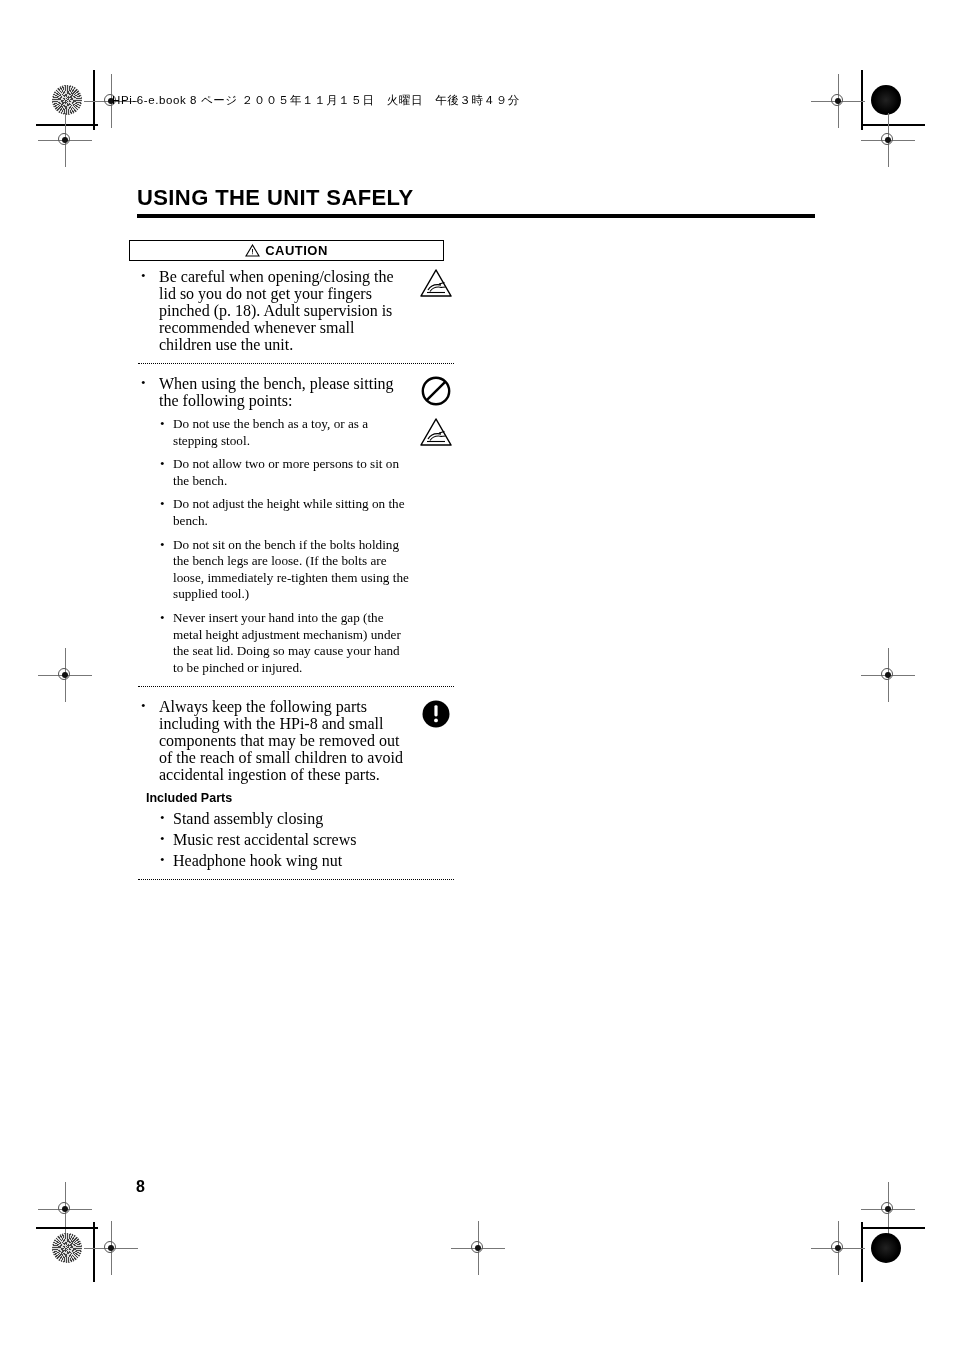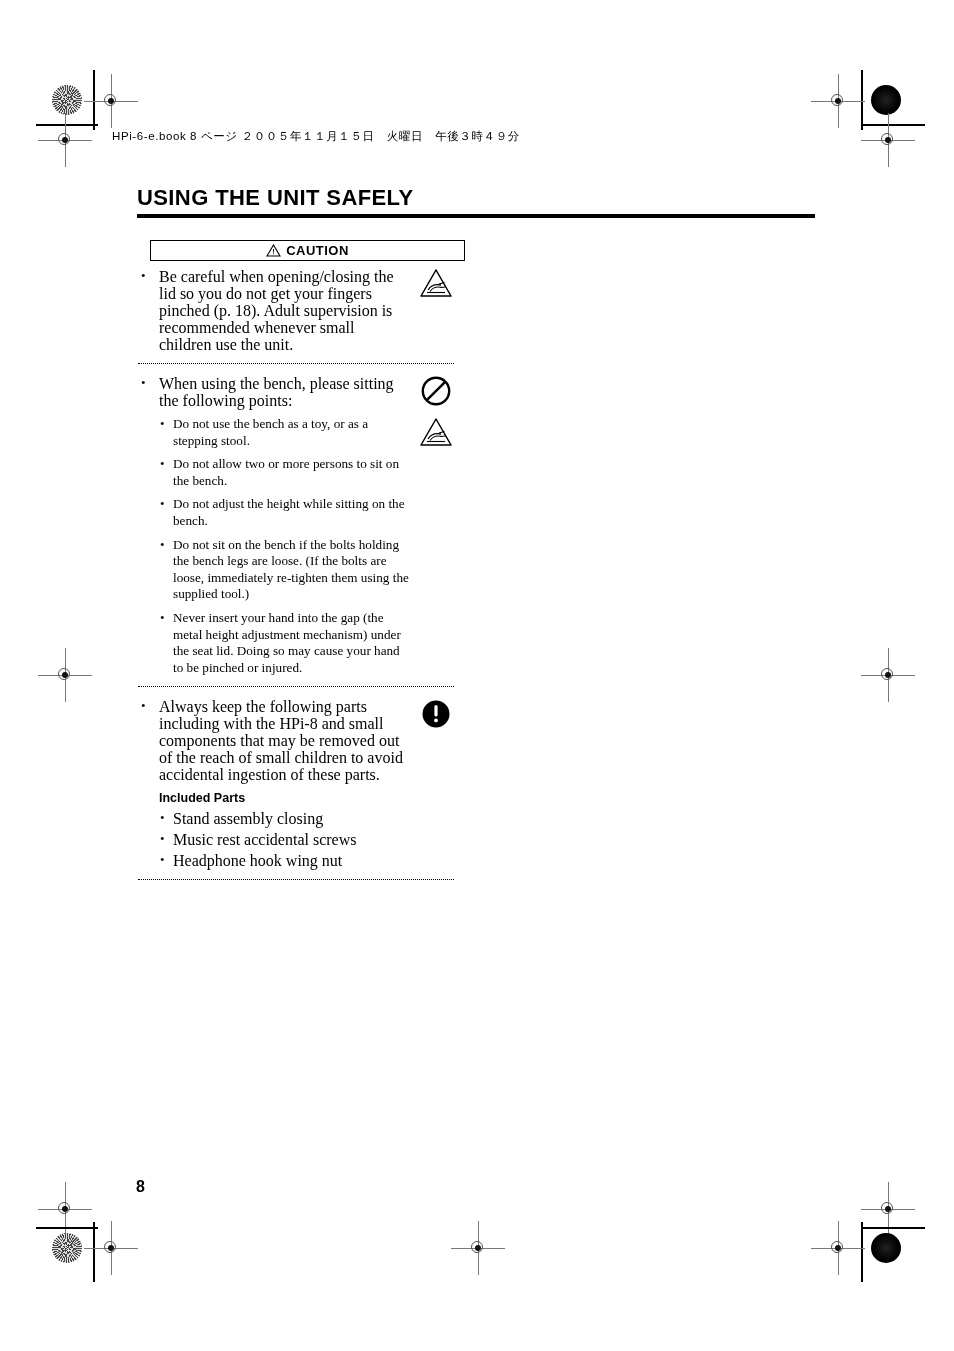--- a/index.html
+++ b/index.html
@@ -75,21 +75,20 @@
   
   .file-header {
     position: absolute;
     left: 112px;
     top: 93px;
     font-family: "Liberation Sans", sans-serif;
     font-size: 11.5px;
     letter-spacing: 0.6px;
     color: #000;
     white-space: nowrap;
-    margin-top: 36px;
   }
 
   
   .page-title {
     position: absolute;
     left: 137px;
     top: 185px;
     font-family: "Liberation Sans", sans-serif;
     font-weight: bold;
     font-size: 22px;
@@ -99,21 +98,21 @@
     position: absolute;
     left: 137px;
     top: 214px;
     width: 678px;
     height: 4px;
     background: #000;
   }
 
   .caution-box {
     position: absolute;
-    left: 150px;
+    left: 129px;
     top: 240px;
     width: 315px;
     height: 21px;
     border: 1.6px solid #000;
     box-sizing: border-box;
     display: flex;
     align-items: center;
     justify-content: center;
     gap: 5px;
   }
@@ -190,21 +189,21 @@
     display: flex;
     flex-direction: column;
     align-items: center;
     gap: 6px;
   }
 
   .included-head {
     font-family: "Liberation Sans", sans-serif;
     font-weight: bold;
     font-size: 12.5px;
-    margin-left: 21px;
+    margin-left: 8px;
     margin-top: 8px;
     margin-bottom: 5px;
   }
   .parts-list .bullet-row {
     margin-bottom: 4px;
   }
   .parts-list {
     margin-left: 22px;
   }
 

